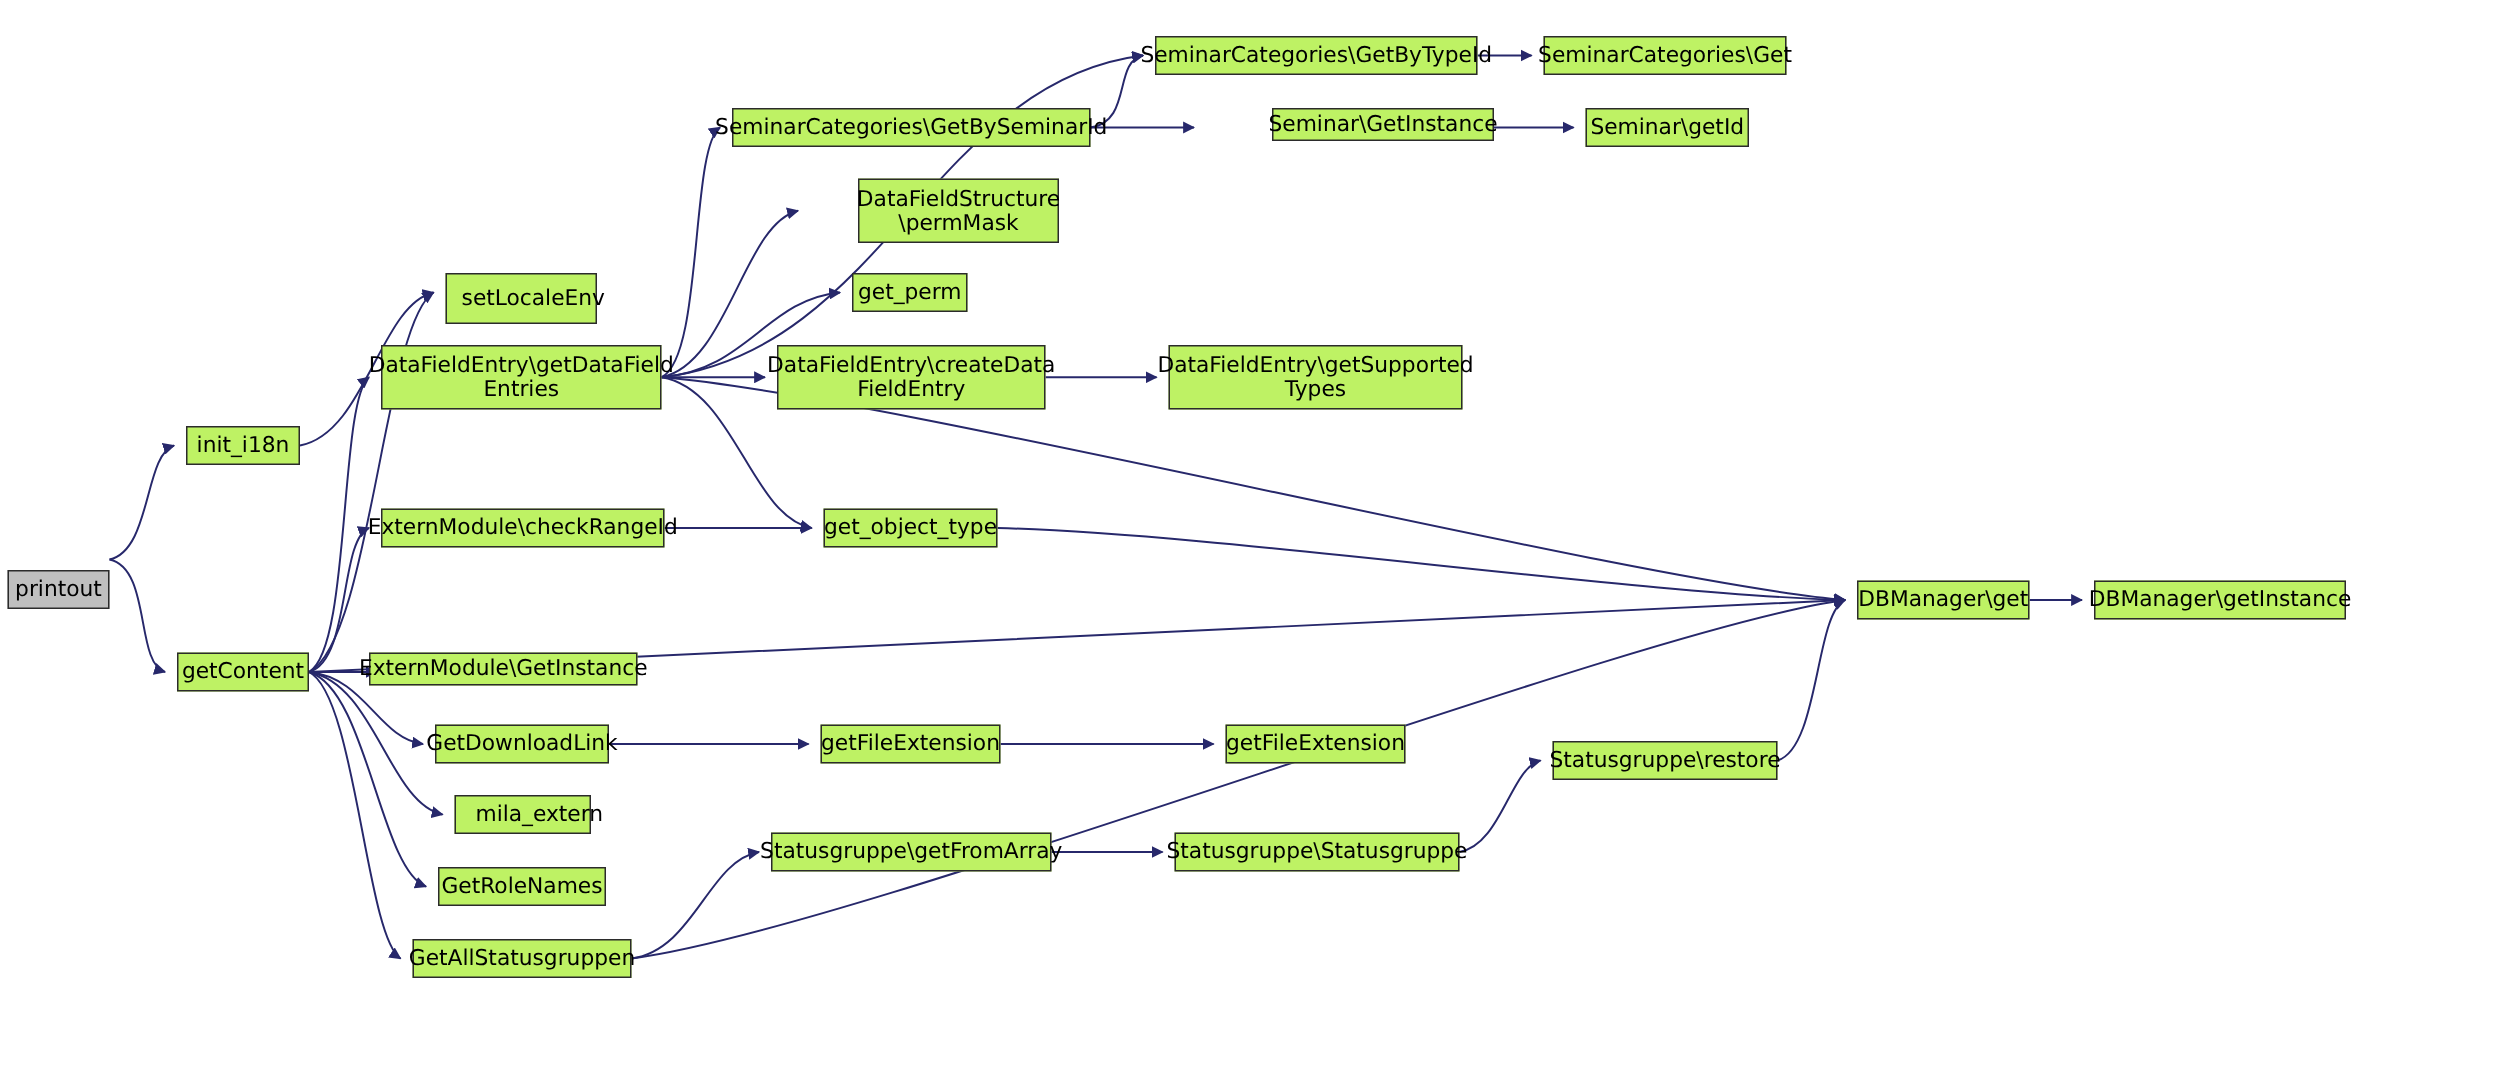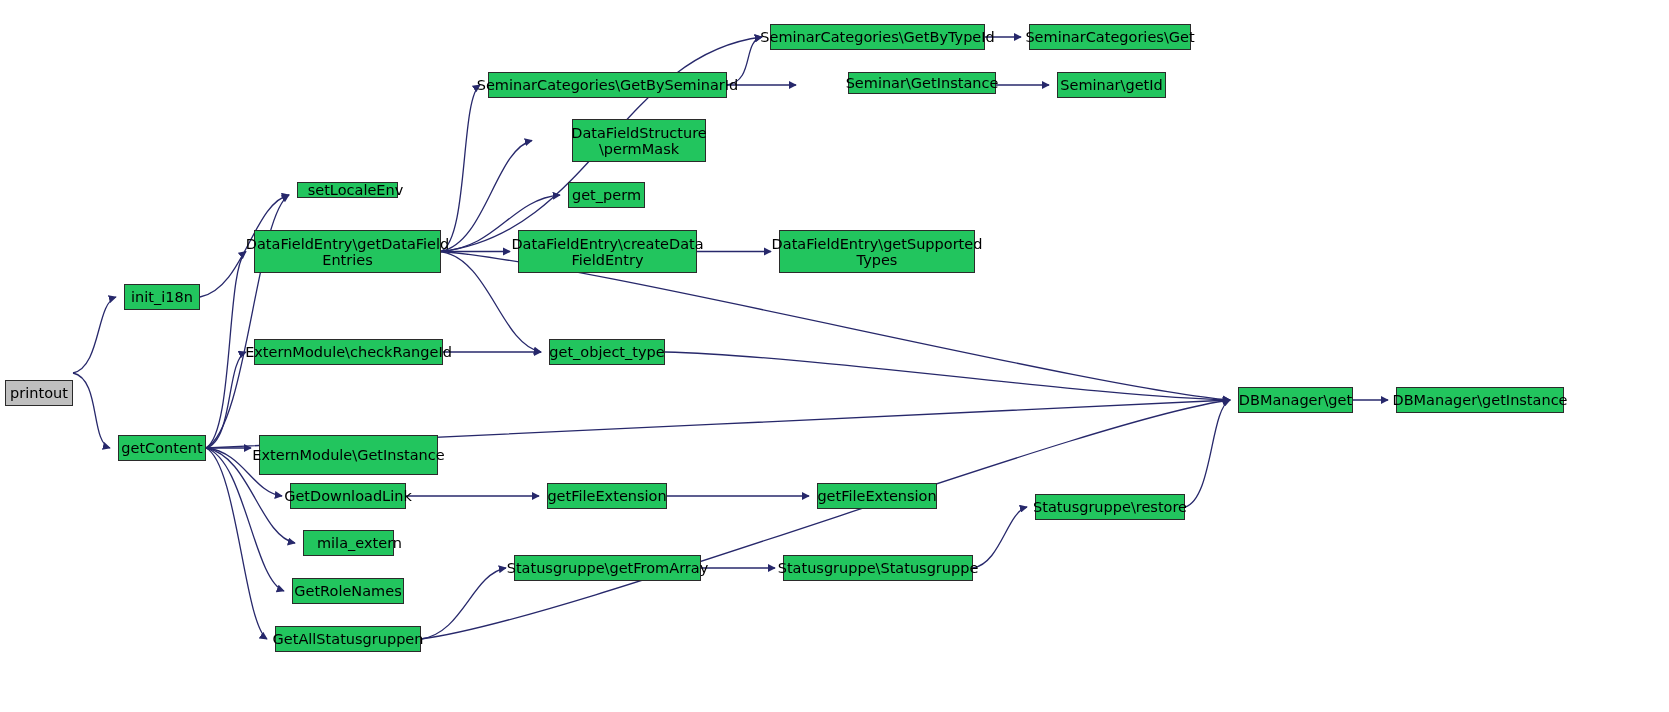--- a/index.html
+++ b/index.html
@@ -1,20 +1,20 @@
 <!DOCTYPE html>
 <html><head>
 <meta charset="utf-8">
 <style>
   html,body{margin:0;padding:0;background:#ffffff;}
   #canvas{position:relative;width:1669px;height:712px;background:#ffffff;
           font-family:"DejaVu Sans","Liberation Sans",sans-serif;}
   svg#edges{position:absolute;left:0;top:0;width:1669px;height:712px;}
   .node{position:absolute;box-sizing:border-box;border:1px solid #2b2b2b;
-        background:#22c55e;display:flex;align-items:center;justify-content:center;
+        background:#bef264;display:flex;align-items:center;justify-content:center;
         text-align:center;color:#000000;font-size:14.5px;line-height:16px;
         white-space:pre-line;letter-spacing:0px;}
   .node.root{background:#bfbfbf;border-color:#2b2b2b;margin-top:20px;}
 </style>
 </head>
 <body>
 
 <div id="canvas">
   <svg id="edges" viewBox="0 0 1669 712" xmlns="http://www.w3.org/2000/svg">
     <defs>
@@ -56,25 +56,25 @@
         <path d="M 701 568 C 737.9 568, 746.1 568, 775 568" fill="none" stroke="#27286b" stroke-width="1.3" marker-end="url(#arrow)"></path>
         <path d="M 973 568 C 1001 563.12, 1007 511.88, 1027 507" fill="none" stroke="#27286b" stroke-width="1.3" marker-end="url(#arrow)"></path>
         <path d="M 1185 507 C 1213 498.44, 1210 408.56, 1230 400" fill="none" stroke="#27286b" stroke-width="1.3" marker-end="url(#arrow)"></path>
         <path d="M 1353 400 C 1381 400, 1368 400, 1388 400" fill="none" stroke="#27286b" stroke-width="1.3" marker-end="url(#arrow)"></path>
       </g>
   </svg>
   <div id="node-layer">
       <div class="node root" style="left: 5px; top: 360px; width: 68px; height: 26px;">printout</div>
       <div class="node" style="left: 124px; top: 284px; width: 76px; height: 26px;">init_i18n</div>
       <div class="node" style="left: 118px; top: 435px; width: 88px; height: 26px;">getContent</div>
-      <div class="node" style="left: 297px; top: 182px; width: 101px; height: 16px; padding-left: 16px;">setLocaleEnv</div>
+      <div class="node" style="left: 297px; top: 182px; width: 101px; height: 34px; padding-left: 16px;">setLocaleEnv</div>
       <div class="node" style="left: 254px; top: 230px; width: 187px; height: 43px;">DataFieldEntry\getDataField
 Entries</div>
       <div class="node" style="left: 254px; top: 339px; width: 189px; height: 26px;">ExternModule\checkRangeId</div>
-      <div class="node" style="left: 259px; top: 435px; width: 179px; height: 40px; text-align: right;">ExternModule\GetInstance</div>
+      <div class="node" style="left: 246px; top: 435px; width: 179px; height: 22px; text-align: right;">ExternModule\GetInstance</div>
       <div class="node" style="left: 290px; top: 483px; width: 116px; height: 26px;">GetDownloadLink</div>
       <div class="node" style="left: 303px; top: 530px; width: 91px; height: 26px; padding-left: 22px;">mila_extern</div>
       <div class="node" style="left: 292px; top: 578px; width: 112px; height: 26px;">GetRoleNames</div>
       <div class="node" style="left: 275px; top: 626px; width: 146px; height: 26px;">GetAllStatusgruppen</div>
       <div class="node" style="left: 488px; top: 72px; width: 239px; height: 26px;">SeminarCategories\GetBySeminarId</div>
       <div class="node" style="left: 572px; top: 119px; width: 134px; height: 43px;">DataFieldStructure
 \permMask</div>
       <div class="node" style="left: 568px; top: 182px; width: 77px; height: 26px;">get_perm</div>
       <div class="node" style="left: 518px; top: 230px; width: 179px; height: 43px;">DataFieldEntry\createData
 FieldEntry</div>

